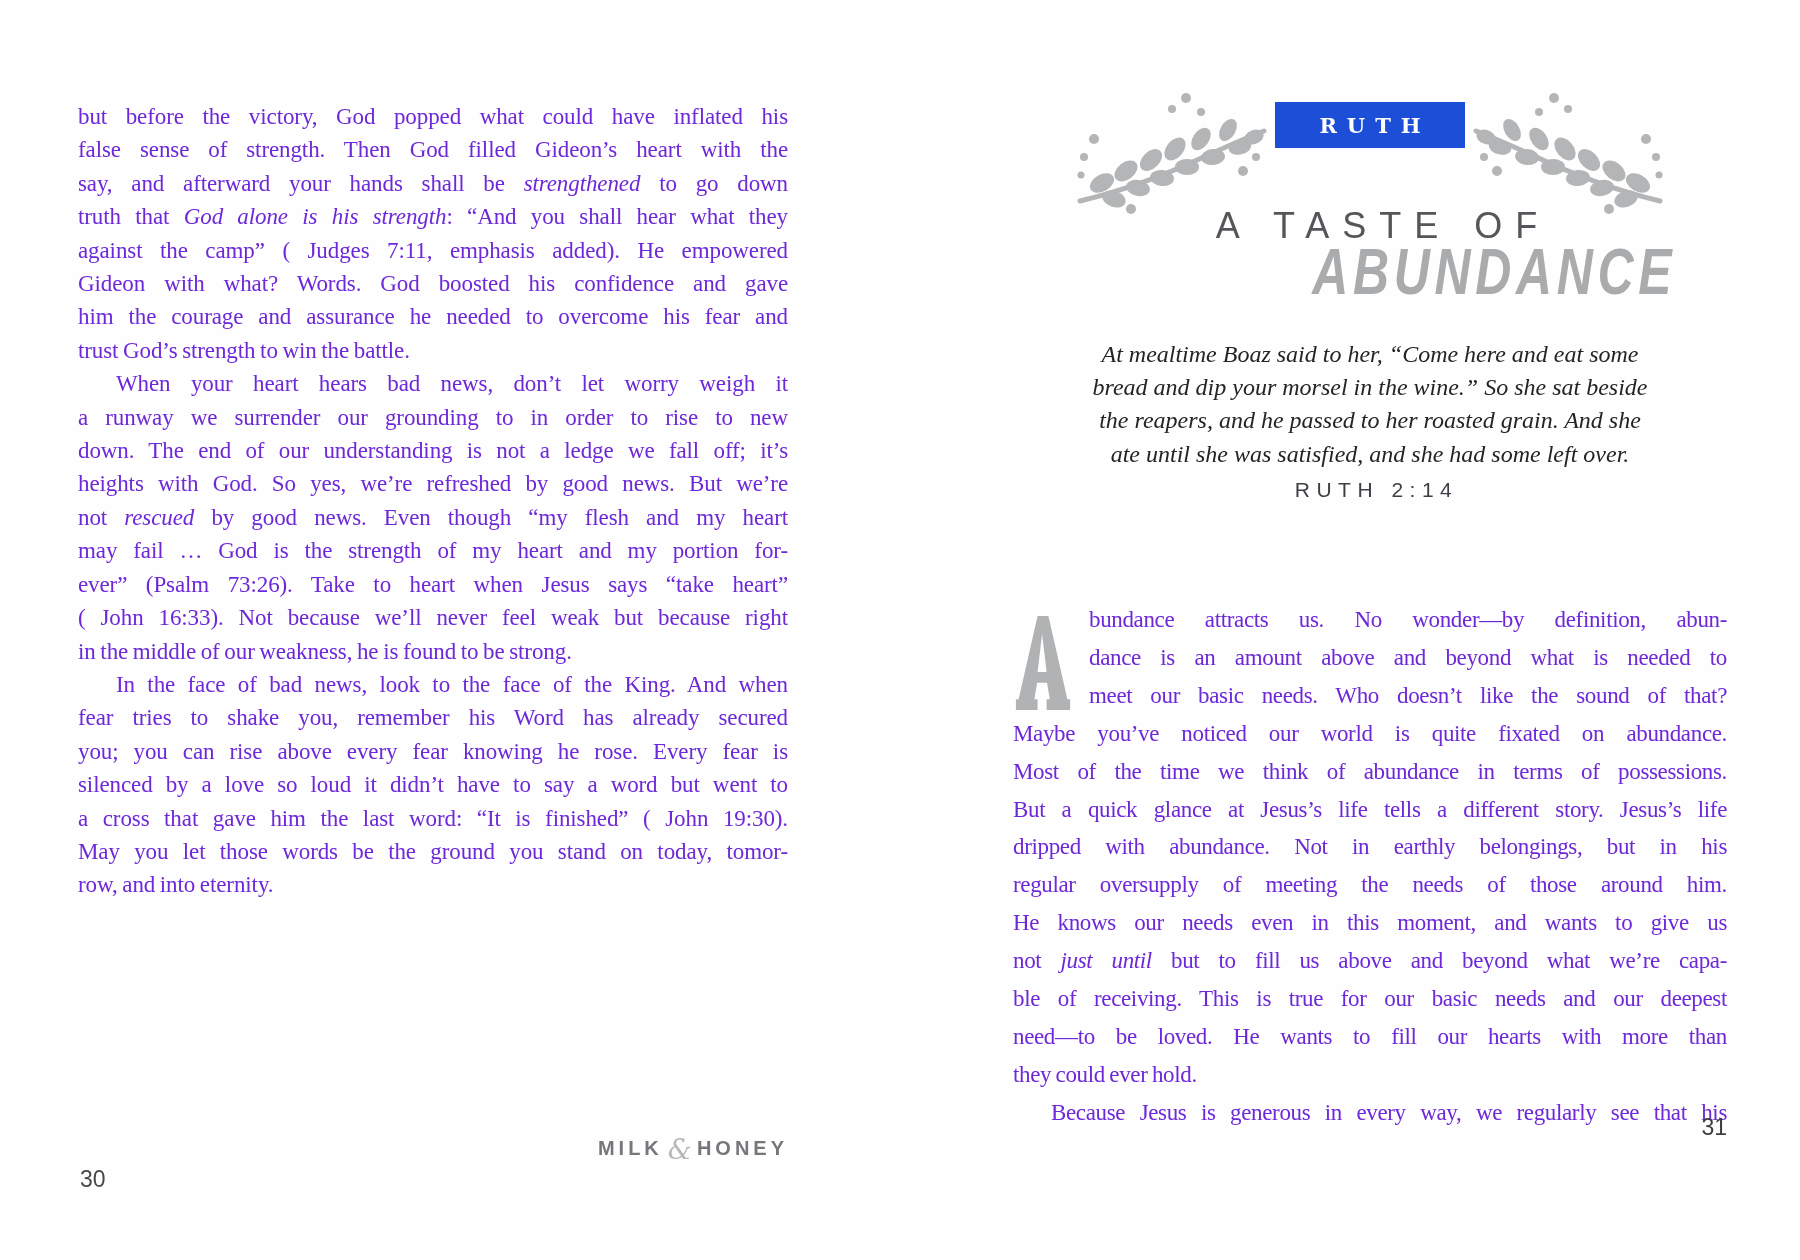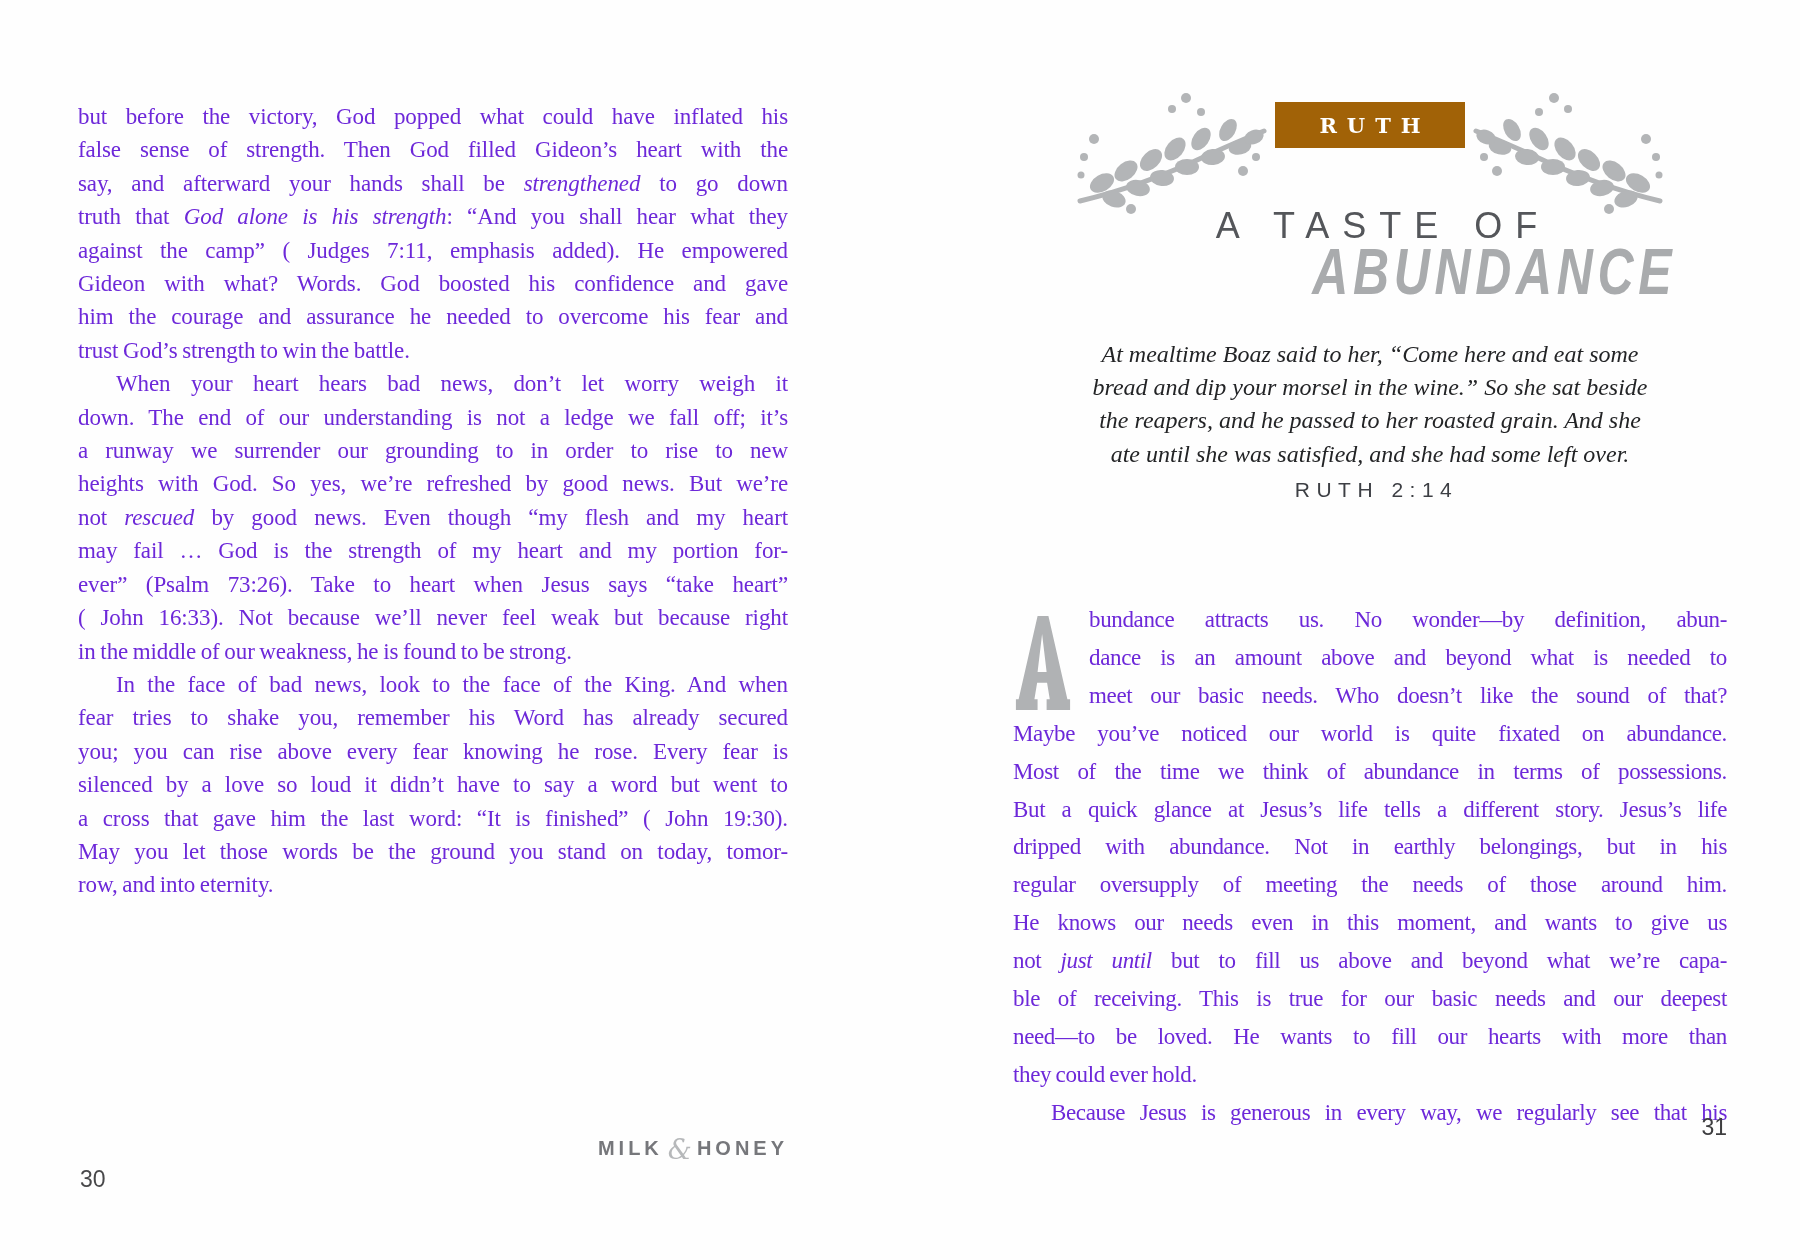--- a/index.html
+++ b/index.html
@@ -23,21 +23,21 @@
   .logo-word{font-family:"Liberation Sans",sans-serif;font-weight:bold;font-size:20px;
       letter-spacing:4px;color:#76777b;vertical-align:middle;}
   .logo-amp{font-family:"DejaVu Serif",serif;font-style:italic;font-size:27px;color:#b6b8ba;
       margin:0 5px;vertical-align:middle;position:relative;top:1px;}
 
   
   .badge-row{position:absolute;left:1013px;top:85px;width:714px;display:flex;
       justify-content:center;align-items:flex-start;gap:6px;}
   .ornament{width:195px;height:130px;flex:0 0 auto;}
   .ornament.flip{transform:scaleX(-1);}
-  .chapter-badge{width:190px;height:46px;margin-top:17px;background:#a16207;
+  .chapter-badge{width:190px;height:46px;margin-top:17px;background:#1d4ed8;
       display:flex;align-items:center;justify-content:center;flex:0 0 auto;}
   .chapter-badge span{font-family:"DejaVu Serif",serif;font-weight:bold;font-size:21px;
       letter-spacing:10px;padding-left:10px;color:#ffffff;}
 
   .title1{position:absolute;left:1013px;top:208px;width:714px;text-align:center;
       font-family:"Liberation Sans",sans-serif;font-size:36px;line-height:36px;
       letter-spacing:13px;padding-left:13px;color:#54565a;}
   .title2{position:absolute;left:1013px;top:240px;width:714px;text-align:right;font-style:italic;}
   .title2 span{display:inline-block;transform:scaleX(0.78);transform-origin:center;
       font-family:"Liberation Sans",sans-serif;font-weight:bold;font-size:64px;line-height:64px;
@@ -68,22 +68,22 @@
   <div class="left-body">
       <div class="bl">but before the victory, God popped what could have inflated his</div>
       <div class="bl">false sense of strength. Then God filled Gideon’s heart with the</div>
       <div class="bl">say, and afterward your hands shall be <i>strengthened</i> to go down</div>
       <div class="bl">truth that <i>God alone is his strength</i>: “And you shall hear what they</div>
       <div class="bl">against the camp” ( Judges 7:11, emphasis added). He empowered</div>
       <div class="bl">Gideon with what? Words. God boosted his confidence and gave</div>
       <div class="bl">him the courage and assurance he needed to overcome his fear and</div>
       <div class="bl parend">trust God’s strength to win the battle.</div>
       <div class="bl indent">When your heart hears bad news, don’t let worry weigh it</div>
+      <div class="bl">a runway we surrender our grounding to in order to rise to new</div>
       <div class="bl">down. The end of our understanding is not a ledge we fall off; it’s</div>
-      <div class="bl">a runway we surrender our grounding to in order to rise to new</div>
       <div class="bl">heights with God. So yes, we’re refreshed by good news. But we’re</div>
       <div class="bl">not <i>rescued</i> by good news. Even though “my flesh and my heart</div>
       <div class="bl">may fail … God is the strength of my heart and my portion for-</div>
       <div class="bl">ever” (Psalm 73:26). Take to heart when Jesus says “take heart”</div>
       <div class="bl">( John 16:33). Not because we’ll never feel weak but because right</div>
       <div class="bl parend">in the middle of our weakness, he is found to be strong.</div>
       <div class="bl indent">In the face of bad news, look to the face of the King. And when</div>
       <div class="bl">fear tries to shake you, remember his Word has already secured</div>
       <div class="bl">you; you can rise above every fear knowing he rose. Every fear is</div>
       <div class="bl">silenced by a love so loud it didn’t have to say a word but went to</div>

